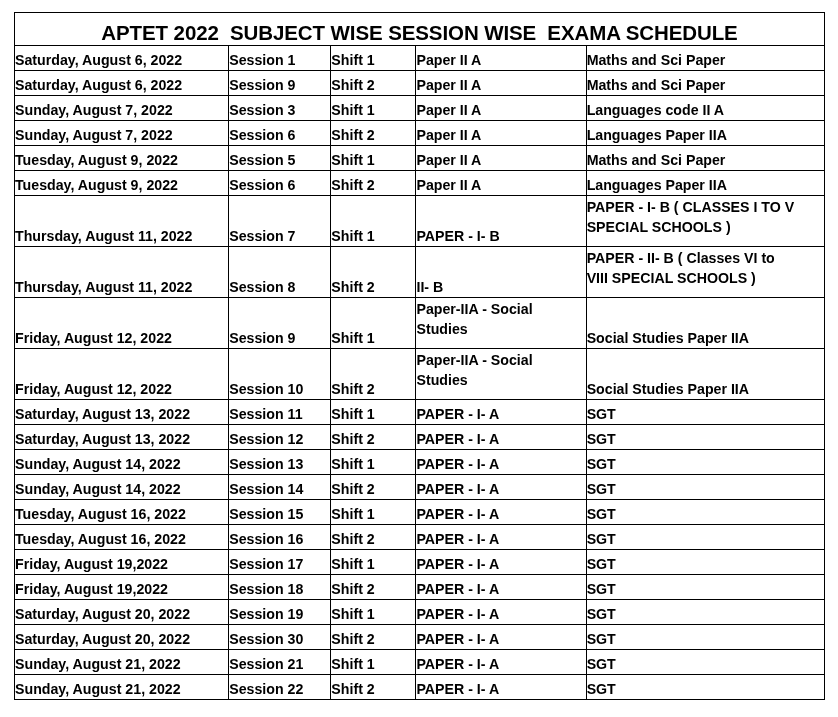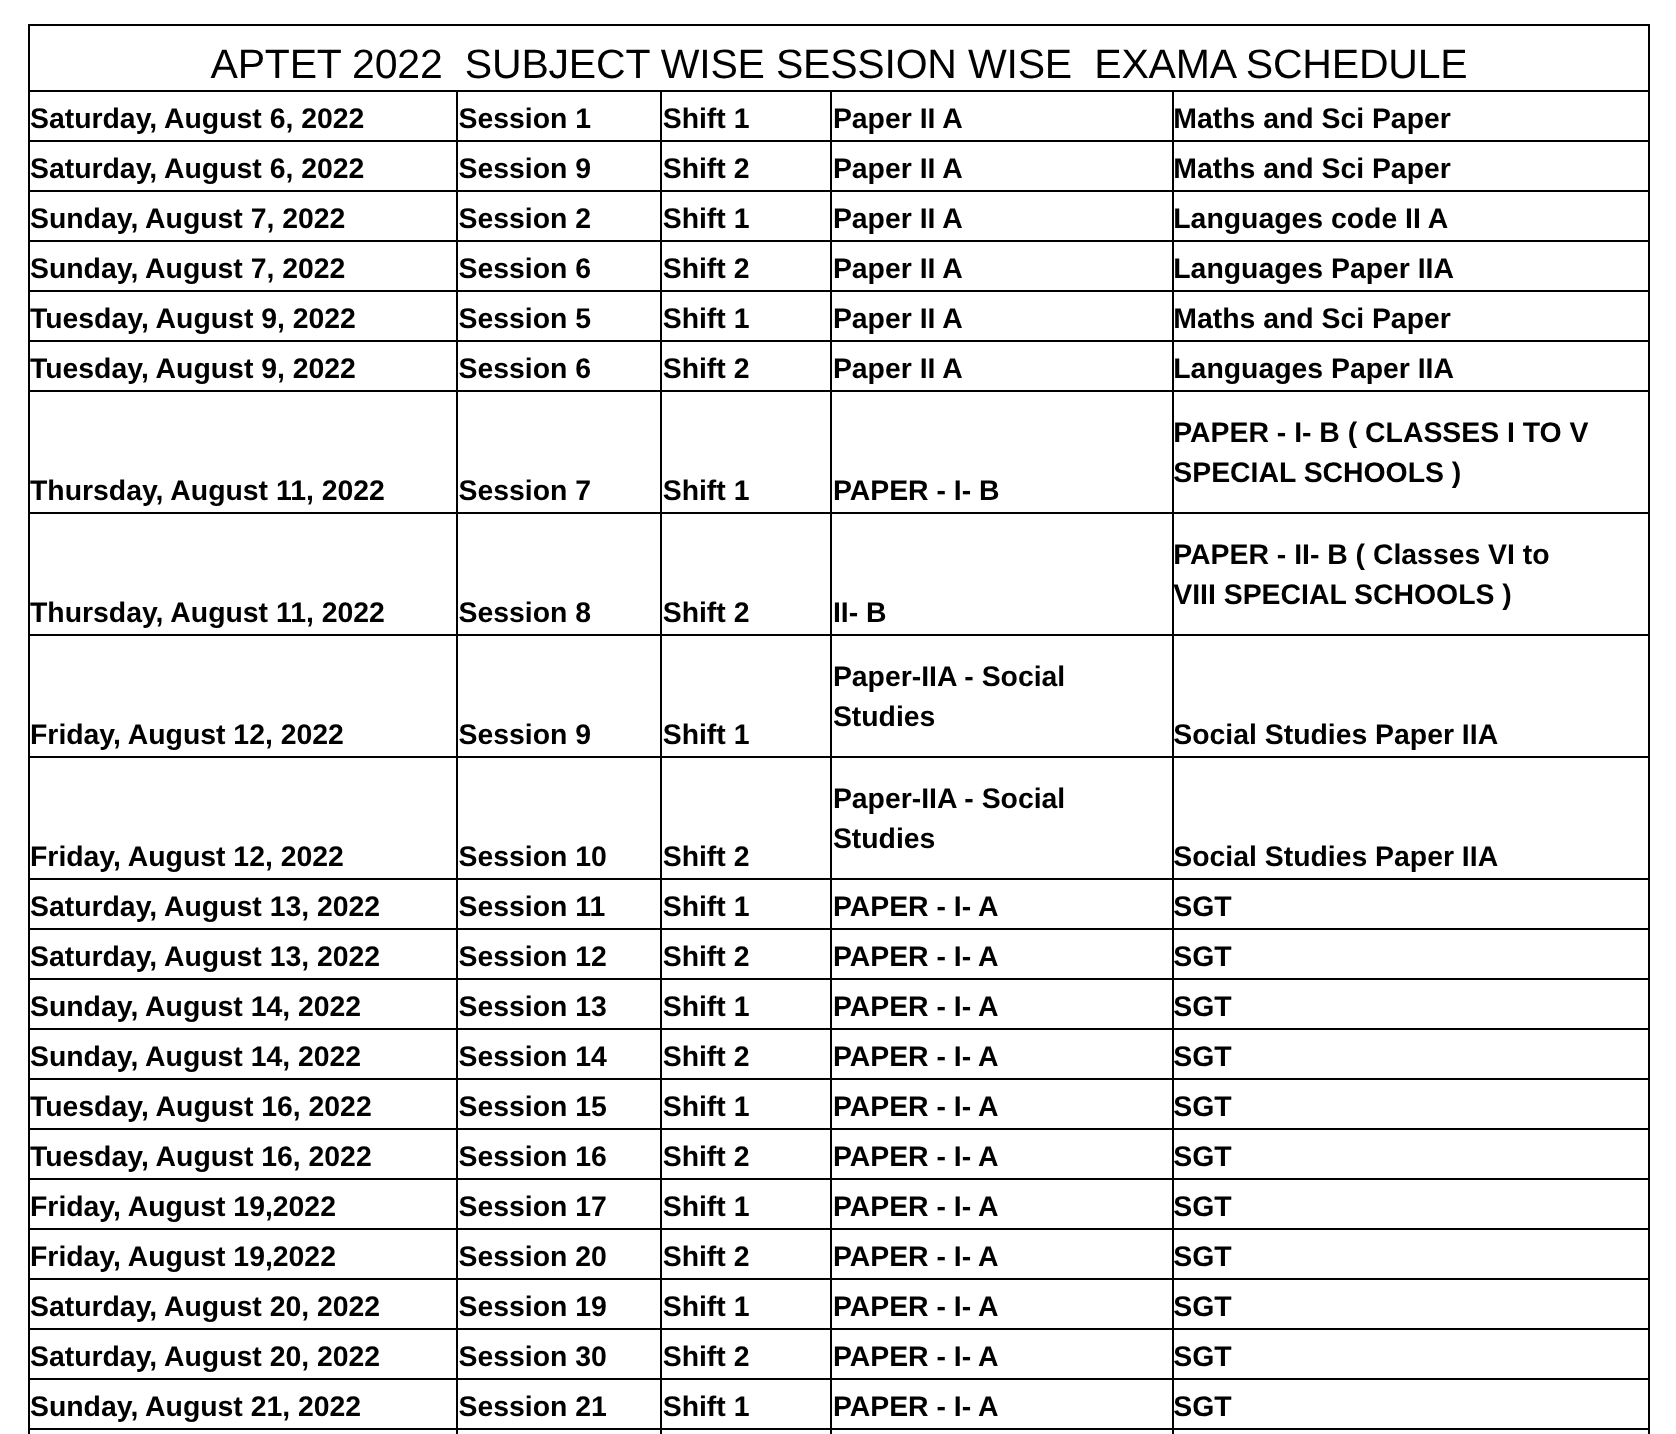--- a/index.html
+++ b/index.html
@@ -37,21 +37,21 @@
     padding: 0;
     margin: 0;
     vertical-align: bottom;
     background: #ffffff;
   }
   
   .title-cell {
     height: 32px;
     text-align: center;
     vertical-align: middle;
-    font-weight: normal;
+    font-weight: bold;
     font-size: 20.5px;
     letter-spacing: -0.1px;
     color: #000000;
     white-space: pre;
     border: 1px solid #000000;
   }
   
   .hdr {
     background: #00b050 !important;
     height: 22px;
@@ -76,21 +76,21 @@
   .cell.wrap {
     white-space: normal;
   }
   tr.r-normal .cell { height: 24px; }
   tr.r-tall .cell { height: 49px; }
   .cell .l1, .cell .l2 {
     display: block;
   }
   .cell.top-wrap {
     vertical-align: top;
-    padding-top: 11px;
+    padding-top: 1px;
   }
   col.c-date   { width: 214px; }
   col.c-sess   { width: 102px; }
   col.c-shift  { width: 85px; }
   col.c-paper  { width: 170px; }
   col.c-subj   { width: 238px; }
 </style>
 </head>
 <body>
 
@@ -119,21 +119,21 @@
           </tr>
           <tr class="r-normal">
             <td class="cell">Saturday, August 6, 2022</td>
             <td class="cell">Session 9</td>
             <td class="cell">Shift 2</td>
             <td class="cell">Paper II A</td>
             <td class="cell">Maths and Sci Paper</td>
           </tr>
           <tr class="r-normal">
             <td class="cell">Sunday, August 7, 2022</td>
-            <td class="cell">Session 2</td>
+            <td class="cell">Session 3</td>
             <td class="cell">Shift 1</td>
             <td class="cell">Paper II A</td>
             <td class="cell">Languages code II A</td>
           </tr>
           <tr class="r-normal">
             <td class="cell">Sunday, August 7, 2022</td>
             <td class="cell">Session 6</td>
             <td class="cell">Shift 2</td>
             <td class="cell">Paper II A</td>
             <td class="cell">Languages Paper IIA</td>
@@ -236,21 +236,21 @@
           </tr>
           <tr class="r-normal">
             <td class="cell">Friday, August 19,2022</td>
             <td class="cell">Session 17</td>
             <td class="cell">Shift 1</td>
             <td class="cell">PAPER - I- A</td>
             <td class="cell">SGT</td>
           </tr>
           <tr class="r-normal">
             <td class="cell">Friday, August 19,2022</td>
-            <td class="cell">Session 20</td>
+            <td class="cell">Session 18</td>
             <td class="cell">Shift 2</td>
             <td class="cell">PAPER - I- A</td>
             <td class="cell">SGT</td>
           </tr>
           <tr class="r-normal">
             <td class="cell">Saturday, August 20, 2022</td>
             <td class="cell">Session 19</td>
             <td class="cell">Shift 1</td>
             <td class="cell">PAPER - I- A</td>
             <td class="cell">SGT</td>

